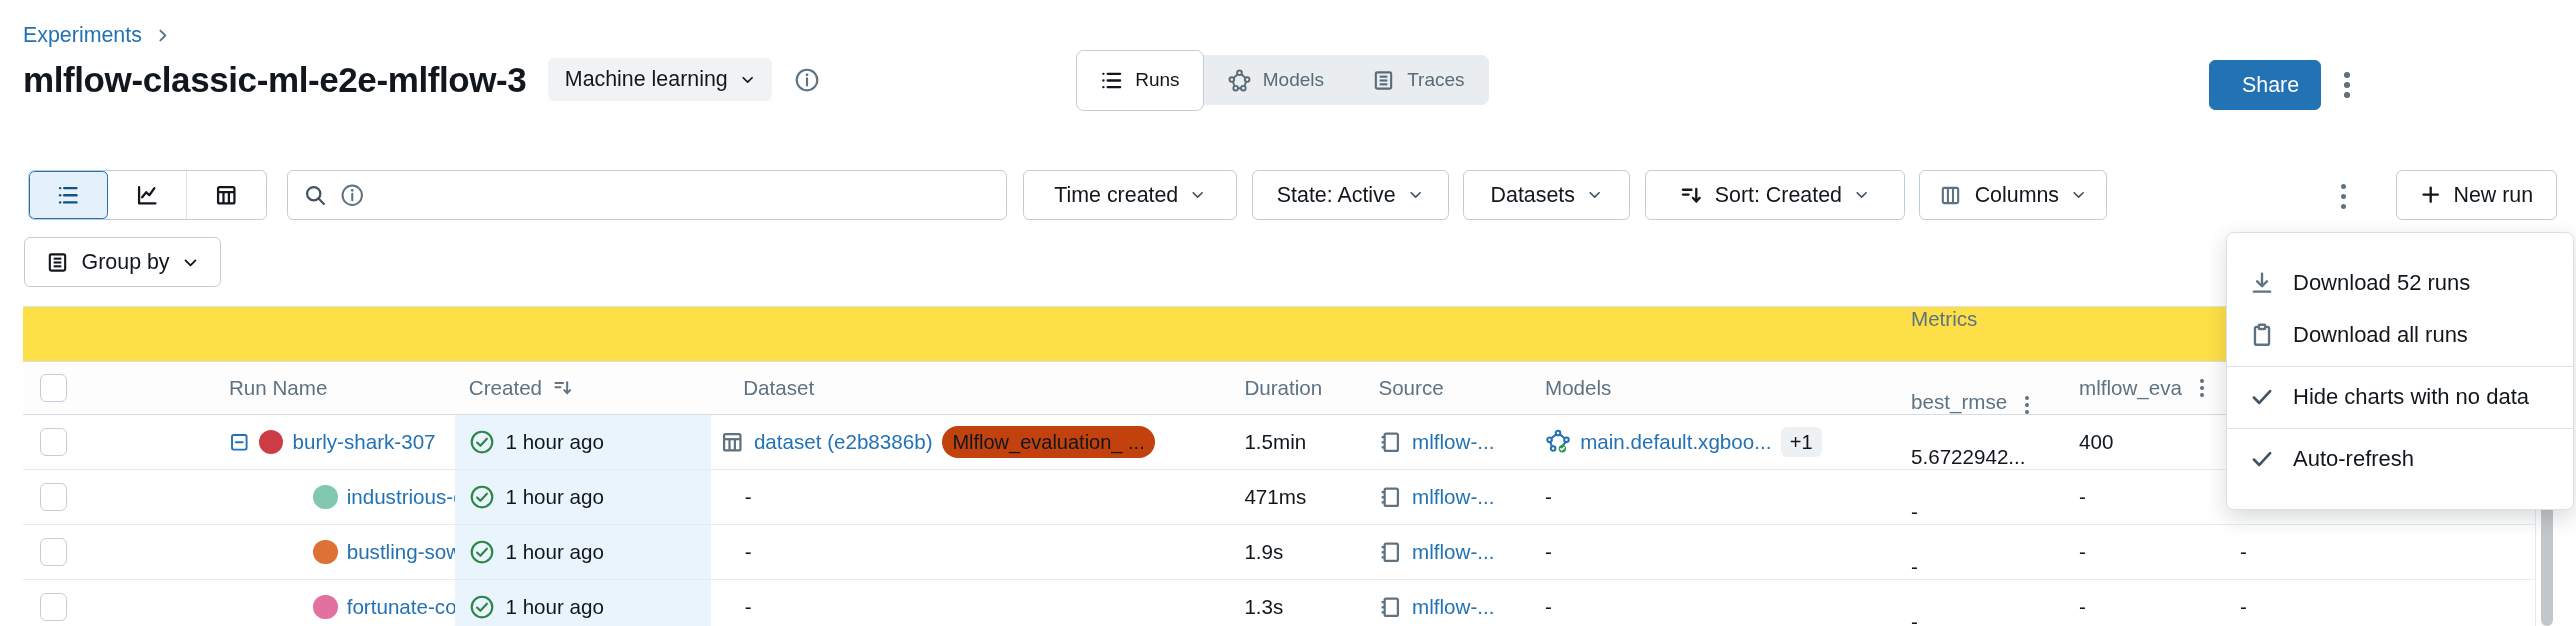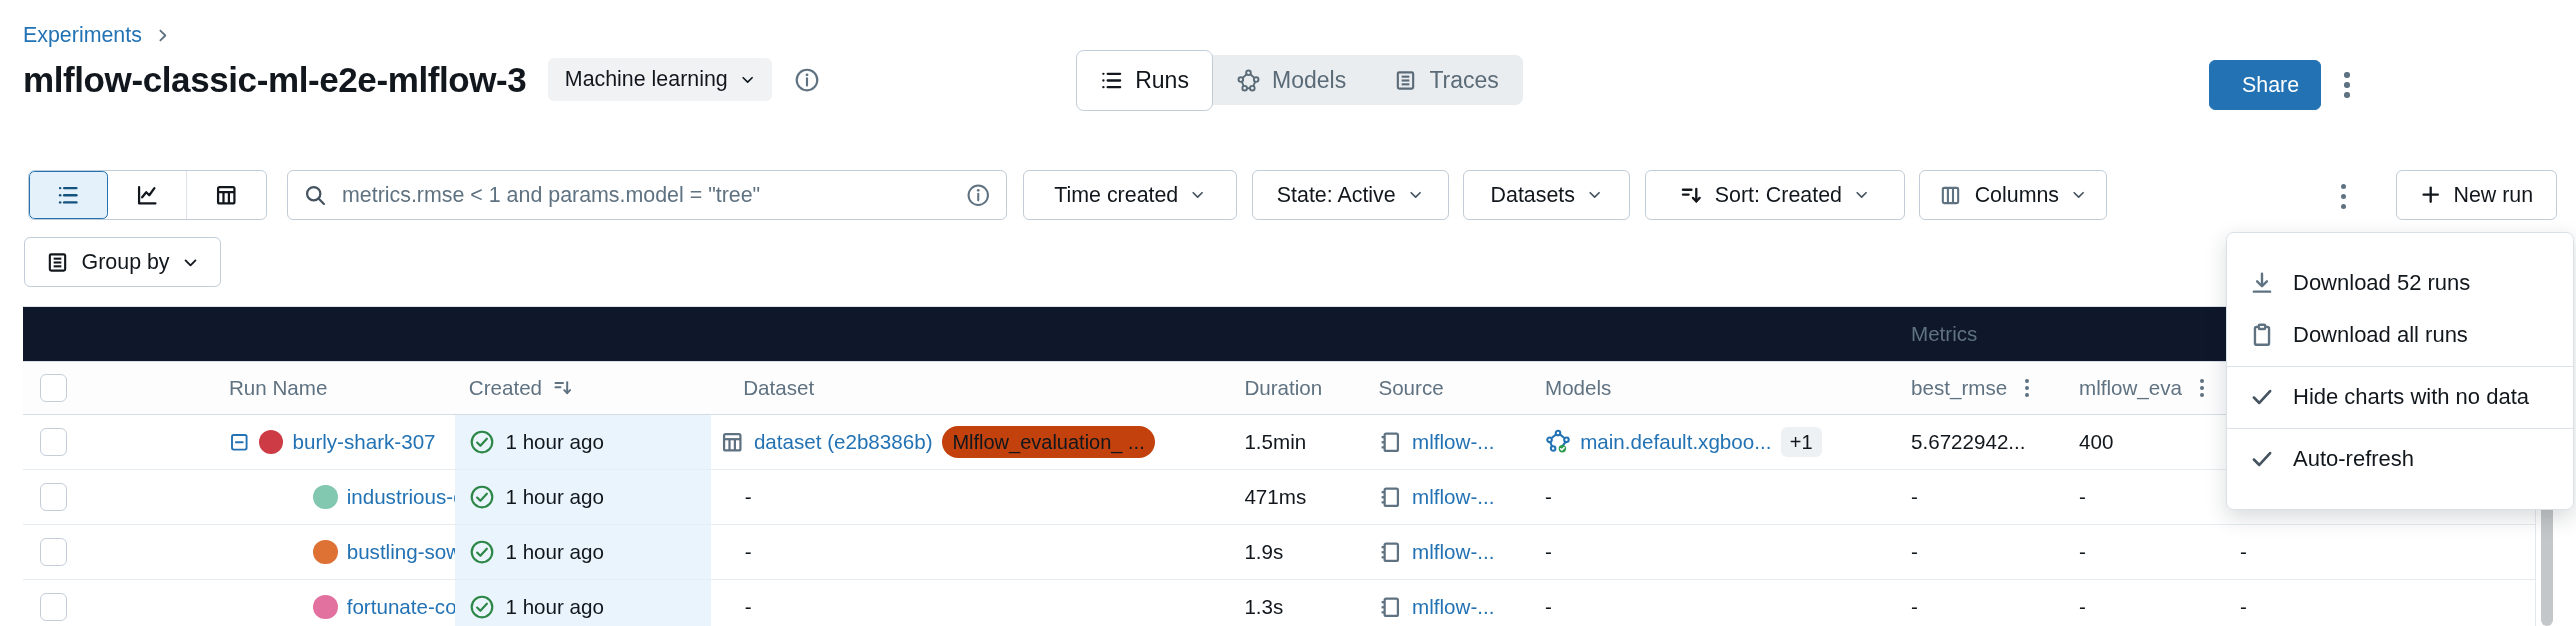--- a/index.html
+++ b/index.html
@@ -12,21 +12,21 @@
 
   
   .breadcrumb{left:23px;top:23px;gap:12.2px;font-size:21.4px;}
   .title-row{left:23px;top:58px;gap:21.4px;}
   .page-title{font-size:35px;font-weight:700;letter-spacing:-0.4px;white-space:nowrap;}
   .tag-btn{background:#F0F2F4;border:none;border-radius:6.1px;height:43px;padding:0 17px;
            font-size:21.4px;color:#11171C;display:inline-flex;align-items:center;gap:12.2px;cursor:pointer;
            font-family:inherit;}
   .seg{left:1076px;top:55px;background:#E9EDF0;border-radius:7.6px;height:50px;}
   .seg-item{height:61px;padding:0 23px;display:inline-flex;align-items:center;gap:12.2px;
-            font-size:23px;color:#5A6B77;border-radius:7.6px;cursor:pointer;border:1.1px solid transparent;box-sizing:border-box;}
+            font-size:19px;color:#5A6B77;border-radius:7.6px;cursor:pointer;border:1.1px solid transparent;box-sizing:border-box;}
   .seg-item.active{background:#fff;border-color:#C0CDD8;color:#11171C;}
   .hdr-actions{left:2209px;top:60px;gap:15.3px;}
   .btn{display:inline-flex;align-items:center;justify-content:center;gap:12.2px;height:50px;
        background:#fff;border:1.1px solid #C0CDD8;border-radius:6.1px;font-size:21.4px;color:#11171C;
        padding:0 21.4px;cursor:pointer;box-sizing:border-box;white-space:nowrap;font-family:inherit;}
   .btn-primary{background:#2272B4;border-color:#2272B4;color:#fff;padding-left:32px;}
   .kebab{display:inline-flex;flex-direction:column;gap:4.6px;padding:7.6px;cursor:pointer;align-items:center;background:none;border:none;}
   .kebab i{width:5.4px;height:5.4px;border-radius:50%;background:#5F7281;display:block;}
 
   
@@ -38,33 +38,33 @@
           box-sizing:border-box;padding:0 15.3px;gap:12.2px;background:#fff;}
   .search input{flex:1;border:none;outline:none;font-size:21.4px;color:#11171C;font-family:inherit;background:transparent;}
   .search input::placeholder{color:#5F7281;opacity:1;}
   .filters{left:1023px;top:170px;gap:14.5px;}
   .groupby{left:24px;top:237px;}
   .menu-kebab{left:2333px;top:176px;}
   .newrun{left:2396px;top:170px;width:161px;}
 
   
   .table{left:23px;top:306px;width:2513px;border-right:0.8px solid #E3E8EC;box-sizing:border-box;}
-  .band{height:54px;background:#0f172a;border-top:0.8px solid #DDE3E9;border-bottom:0.8px solid #D8DFE5;
-        display:flex;align-items:center;font-size:20.6px;color:#5F7281;}
+  .band{height:54px;background:#fde047;border-top:0.8px solid #DDE3E9;border-bottom:0.8px solid #D8DFE5;
+        display:flex;align-items:flex-start;font-size:20.6px;color:#5F7281;}
   .thead{height:52px;display:flex;align-items:stretch;border-bottom:0.8px solid #D5DCE3;color:#5F7281;font-size:20.6px;background:#FDFDFE;}
   .trow{height:54px;display:flex;align-items:stretch;border-bottom:0.8px solid #E7ECF0;font-size:20.6px;background:#fff;}
   .cell{display:flex;align-items:center;box-sizing:border-box;overflow:hidden;white-space:nowrap;}
   .col-check{width:61px;justify-content:center;}
   .col-run{width:371px;padding-left:145px;gap:9.2px;}
   .col-created{width:256px;padding-left:13.8px;gap:10.7px;}
   .col-dataset{width:512px;padding-left:9.2px;gap:9.2px;}
   .col-duration{width:134px;padding-left:21.4px;}
   .col-source{width:168px;padding-left:21.4px;gap:9.2px;}
   .col-models{width:363px;padding-left:20px;gap:9.2px;}
-  .col-best{width:168px;padding-left:23px;gap:7.6px;}
+  .col-best{width:168px;padding-left:23px;gap:7.6px;align-items:flex-end;}
   .col-eva{width:161px;padding-left:23px;gap:7.6px;}
   .col-r{flex:1;padding-left:23px;}
   .trow .col-created{background:#EAF4FC;}
   .cb{width:27.5px;height:27.5px;border:1.5px solid #C3CDD8;border-radius:6.1px;background:#fff;cursor:pointer;box-sizing:border-box;}
   .dot{width:24.5px;height:24.5px;border-radius:50%;flex:none;}
   .child{padding-left:229px;}
   .pill{background:#c2410c;border-radius:16px;padding:4.6px 10.7px;font-size:20px;color:#11171C;white-space:nowrap;}
   .plus1{background:#EEF1F3;border-radius:6.1px;padding:3.1px 9.2px;font-size:20px;color:#11171C;}
   .hkebab{display:inline-flex;flex-direction:column;gap:3.1px;margin-left:10.7px;cursor:pointer;}
   .hkebab i{width:3.8px;height:3.8px;border-radius:50%;background:#5F7281;display:block;}
@@ -176,21 +176,20 @@
           <line x1="14.6" y1="9" x2="14.6" y2="20"></line>
         </svg>
     </div>
   </div>
 
   <div class="abs flex search">
     <svg width="24.5" height="24.5" viewBox="0 0 24 24" fill="none" stroke="#44535F" stroke-width="2.2" stroke-linecap="round">
         <circle cx="10.5" cy="10.5" r="6.5"></circle>
         <line x1="15.5" y1="15.5" x2="20.5" y2="20.5"></line>
       </svg>
-    <input type="text" value="" placeholder="metrics.rmse &lt; 1 and params.model = &quot;tree&quot;" style="">
     <svg width="24.5" height="24.5" viewBox="0 0 24 24" fill="none" stroke="#5F7281" stroke-width="2">
         <circle cx="12" cy="12" r="9.5"></circle>
         <line x1="12" y1="10.5" x2="12" y2="17" stroke-linecap="round"></line>
         <circle cx="12" cy="7.2" r="1.3" fill="#5F7281" stroke="none"></circle>
       </svg>
   </div>
 
   <div class="abs flex filters">
     <button class="btn" style="width:214px">
       <span>Time created</span>

